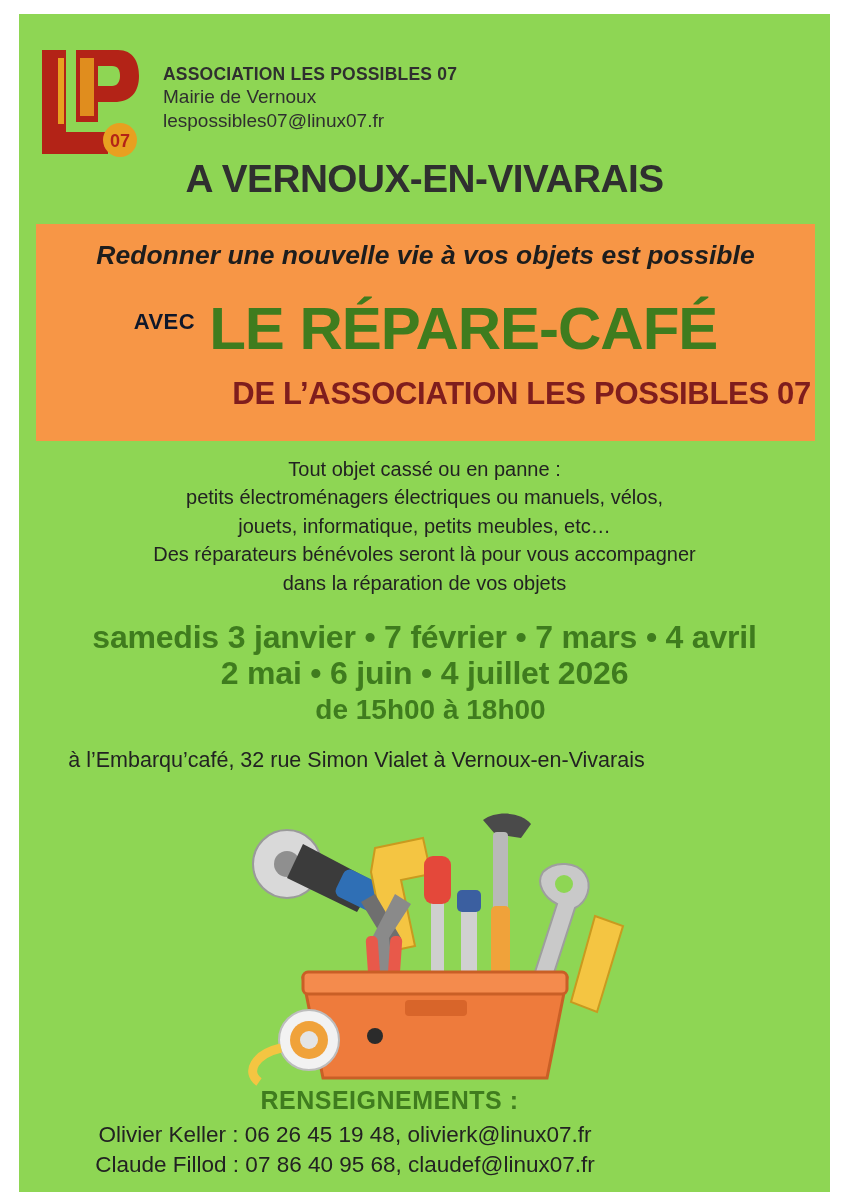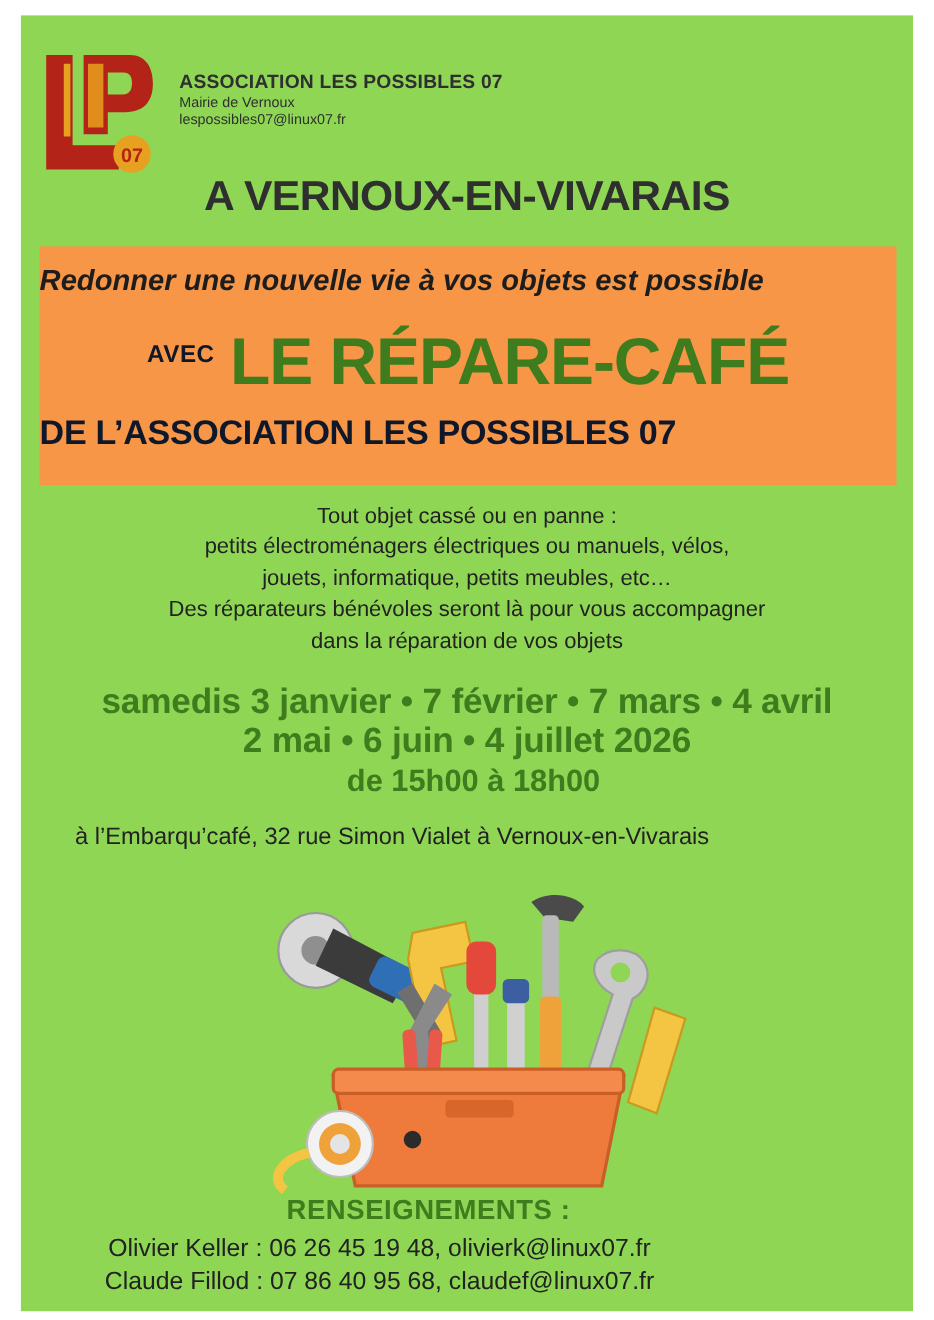--- a/index.html
+++ b/index.html
@@ -40,21 +40,21 @@
     width: 420px;
     line-height: 1.22;
   }
   .assoc-name {
     font-size: 17.5px;
     font-weight: bold;
     letter-spacing: 0.2px;
     color: #2f2f2f;
   }
   .assoc-line {
-    font-size: 13px;
+    font-size: 19px;
     color: #2f2f2f;
   }
   .city-title {
     position: absolute;
     left: 19px;
     top: 158px;
     width: 811px;
     text-align: center;
     font-size: 38px;
     font-weight: bold;
@@ -70,20 +70,21 @@
     top: 224px;
     width: 779px;
     height: 217px;
     background: #f79646;
   }
   .tagline {
     position: absolute;
     left: 0;
     top: 16px;
     width: 779px;
+    text-align: center;
     font-size: 26.5px;
     font-style: italic;
     font-weight: bold;
     color: #1d1d1d;
   }
   .avec-line {
     position: absolute;
     left: 0;
     top: 70px;
     width: 779px;
@@ -102,24 +103,24 @@
     font-weight: bold;
     color: #3f7c1e;
     letter-spacing: -1px;
     margin-left: 14px;
   }
   .assoc-sub {
     position: absolute;
     left: 0;
     top: 152px;
     width: 775px;
-    text-align: left;
+    text-align: right;
     font-size: 31px;
     font-weight: bold;
-    color: #0f172a;
+    color: #7f1d1d;
     letter-spacing: -0.3px;
   }
   
   .desc {
     position: absolute;
     left: 19px;
     top: 455px;
     width: 811px;
     text-align: center;
     font-size: 20px;

